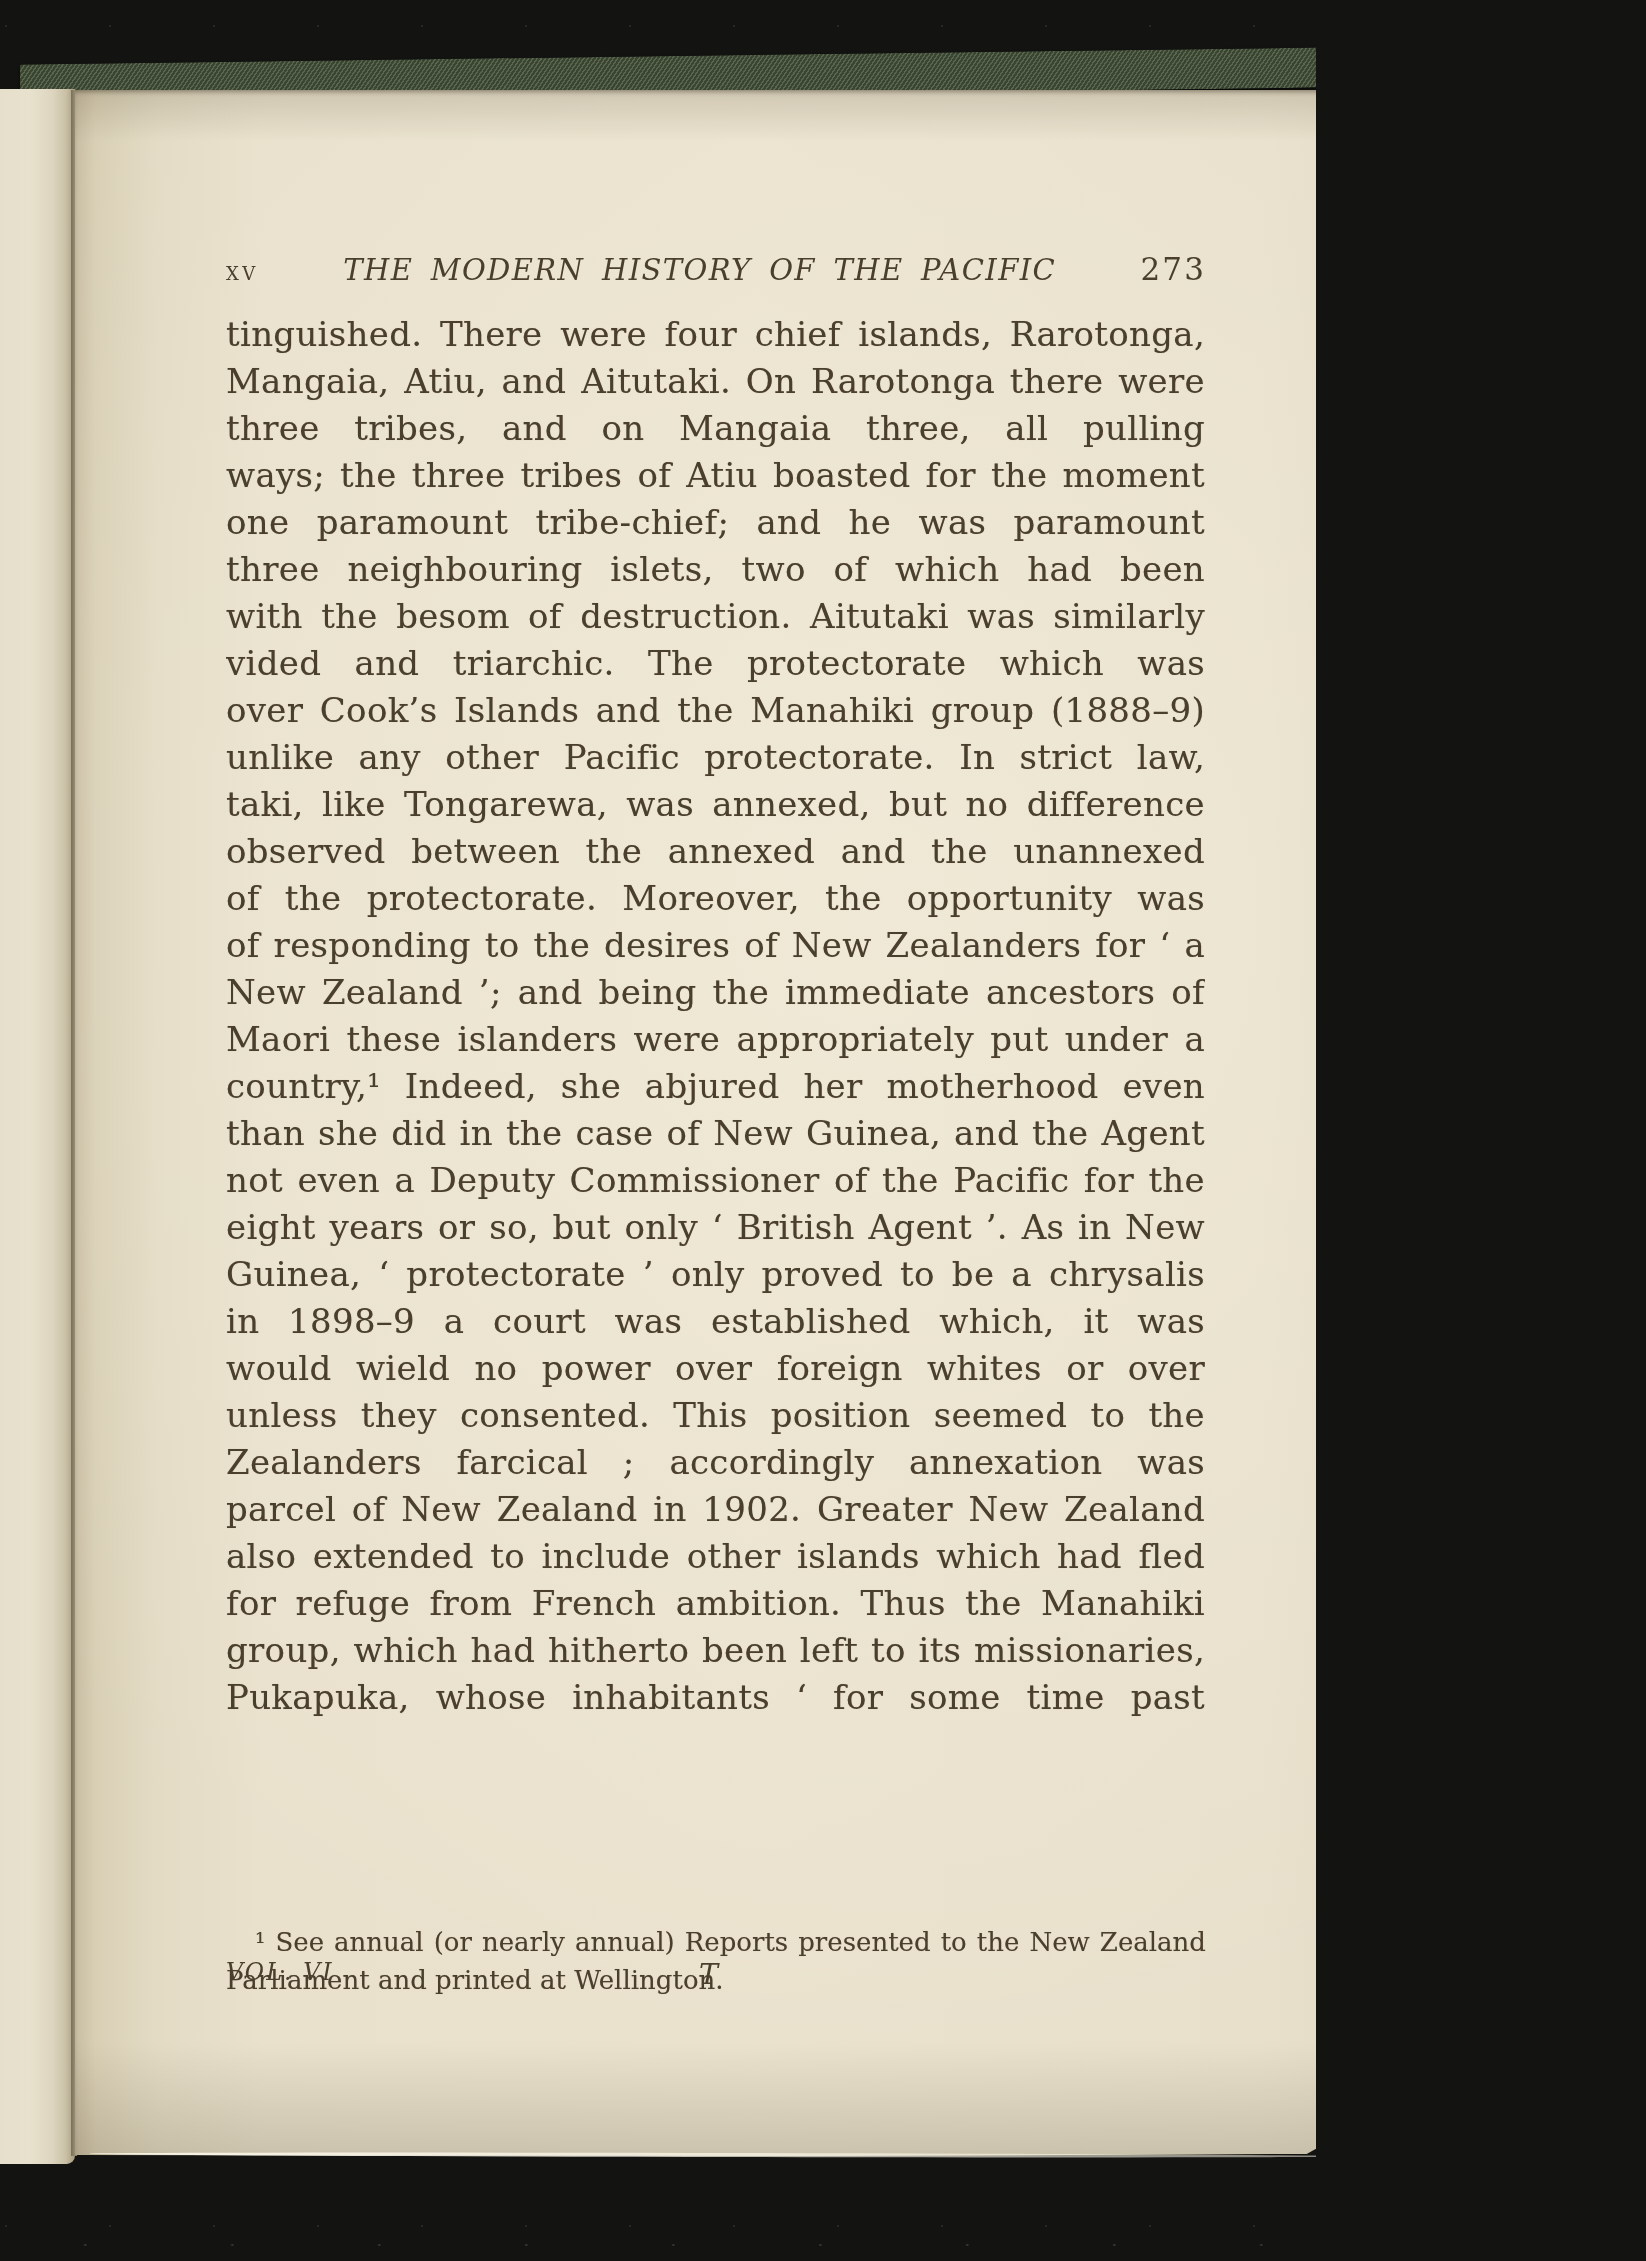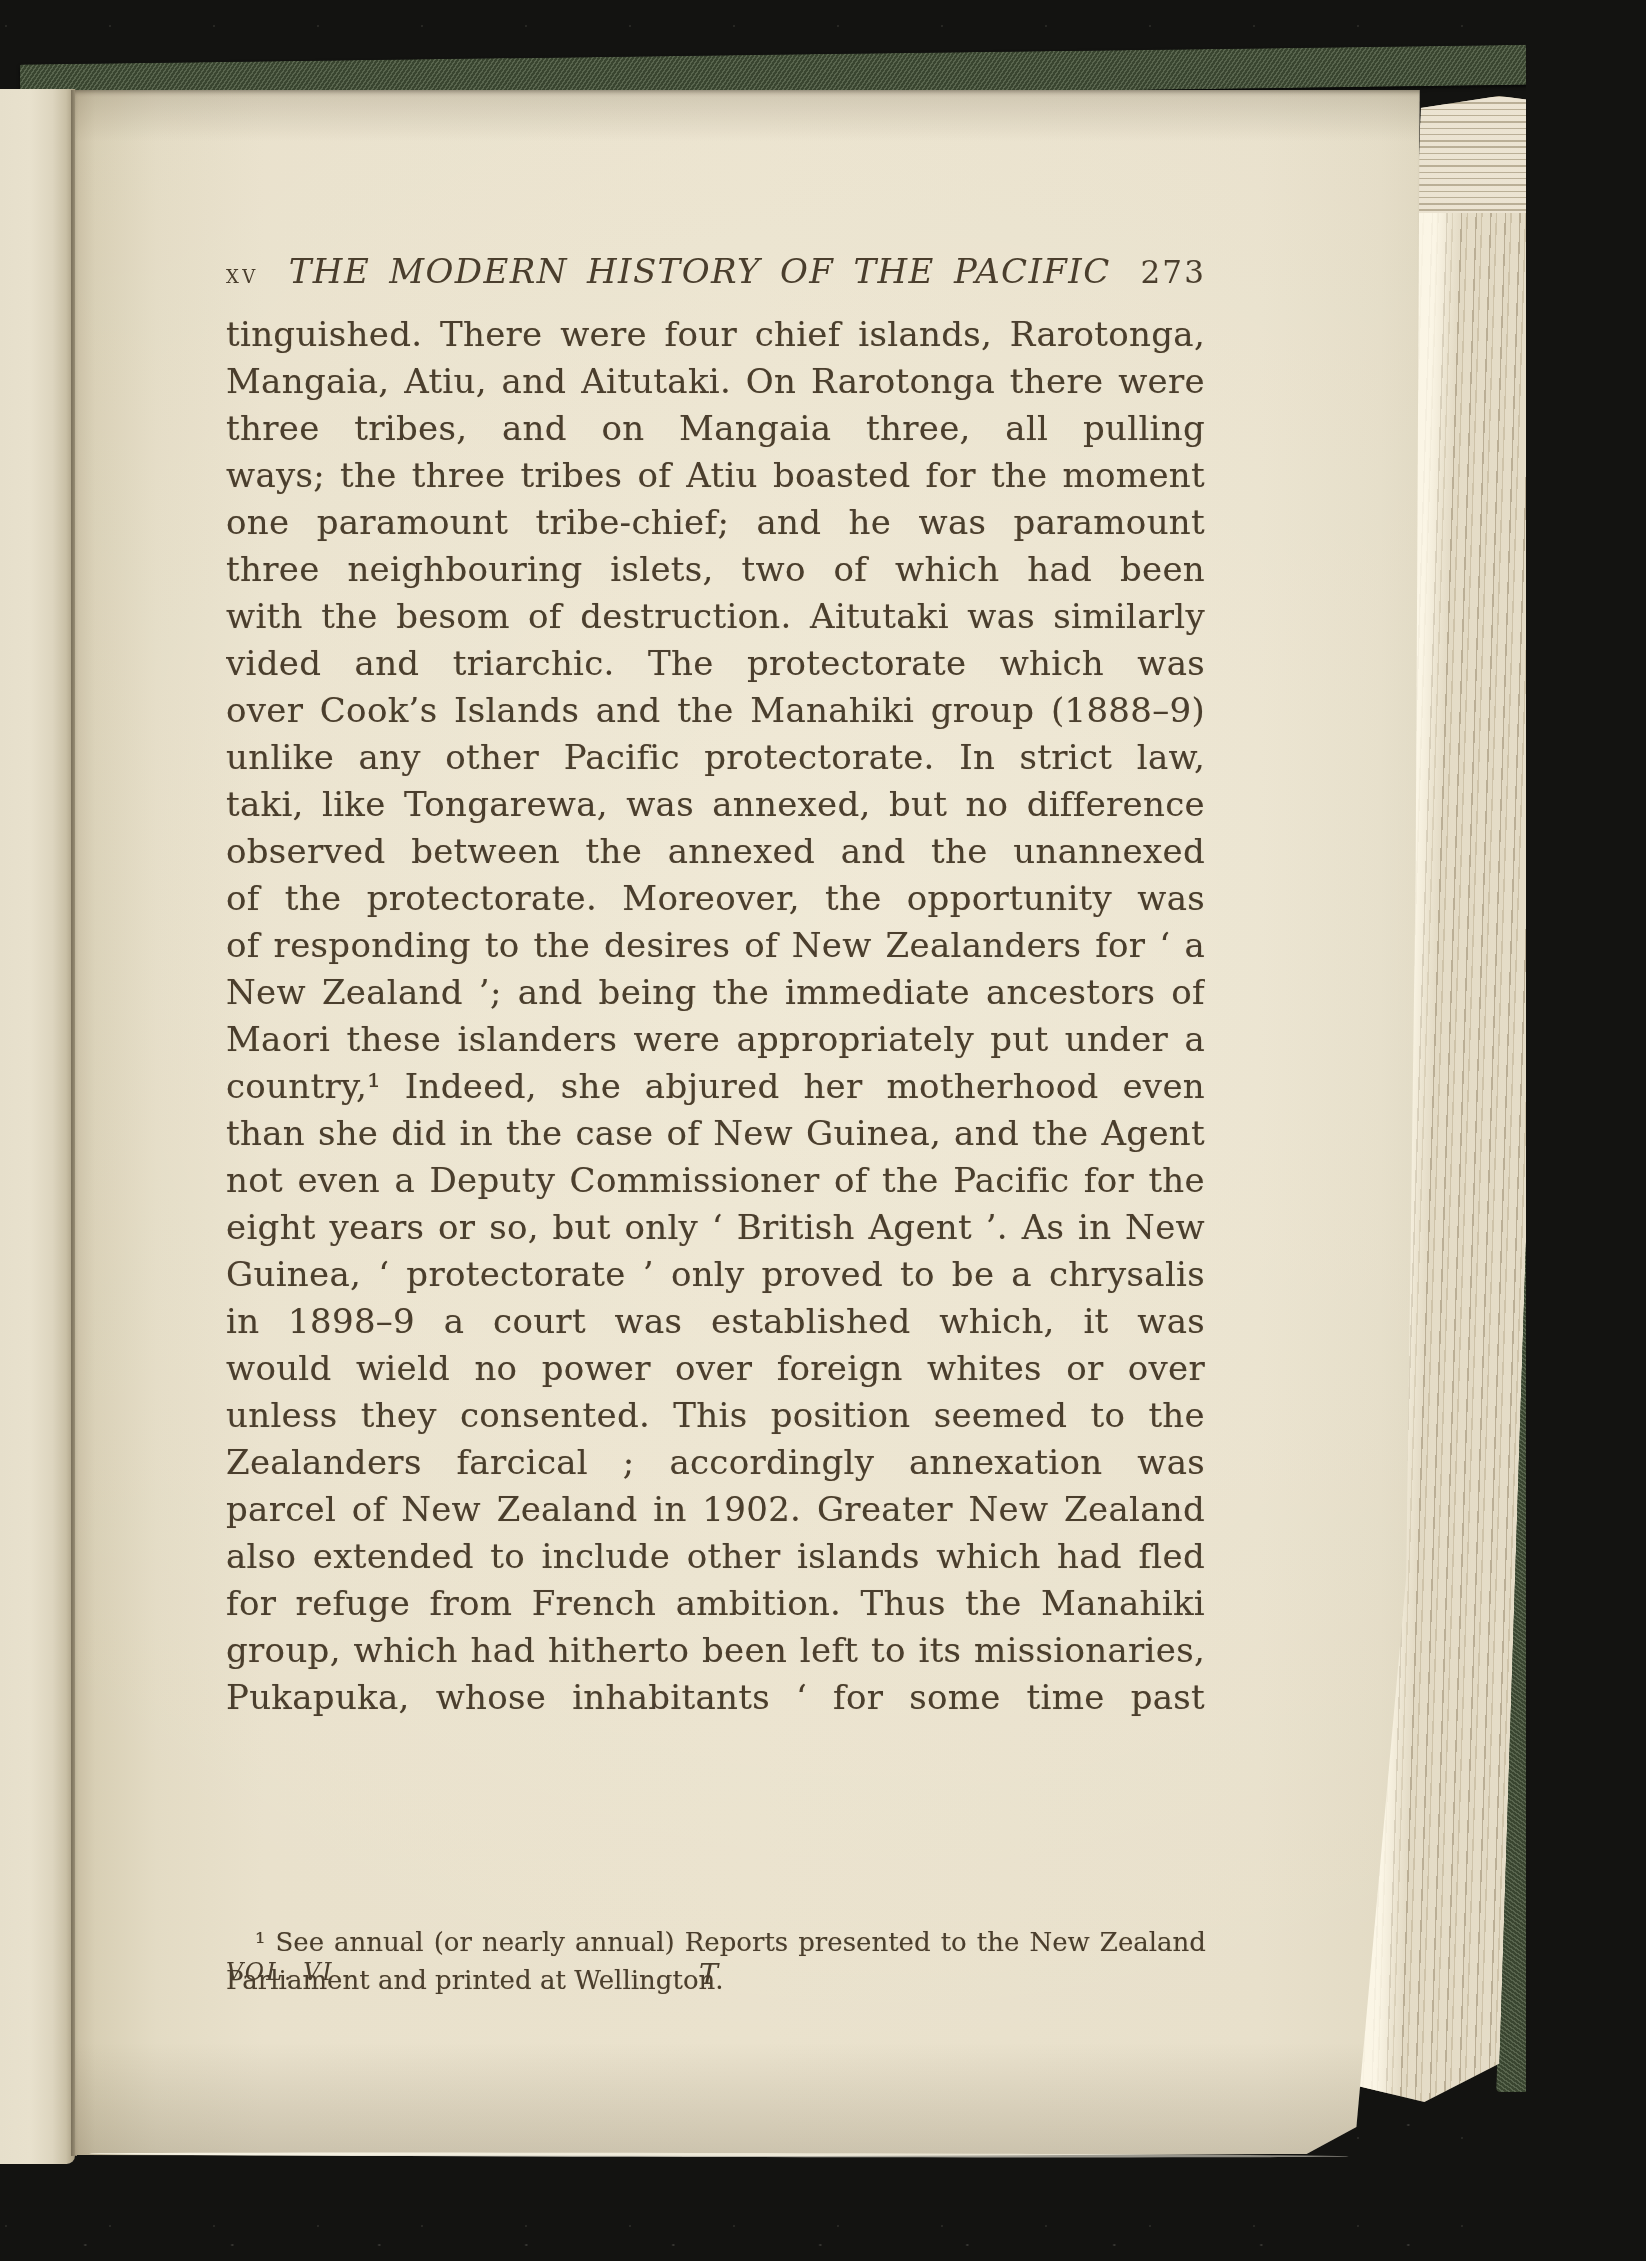--- a/index.html
+++ b/index.html
@@ -3,21 +3,21 @@
 <meta charset="utf-8">
 <style>
   :root{
     --bg:#131311;
     --paper:#eae2cd;
     --ink:#4a3e2d;
     --cloth:#46543a;
   }
   html,body{margin:0;padding:0;background:var(--bg);}
   .stage{
-    position:relative;width:1526px;height:2261px;overflow:hidden;
+    position:relative;width:1316px;height:2261px;overflow:hidden;
     background:var(--bg);
     font-family:"DejaVu Serif","Liberation Serif",serif;
   }
   .bg-dust{
     position:absolute;inset:0;pointer-events:none;
     background-image:
       radial-gradient(circle, rgba(225,220,205,0.18) 0.8px, transparent 1.5px),
       radial-gradient(circle, rgba(225,220,205,0.10) 0.7px, transparent 1.3px);
     background-size:147px 120px,104px 88px;
     background-position:11.8px 25px,58px 70px;
@@ -100,21 +100,21 @@
         rgba(165,148,116,0.30) 5.6px 7px, rgba(240,233,217,0.28) 7px 14.6px);
   }
   
   .page-header{
     position:absolute;left:151px;top:161px;width:980px;
     display:flex;align-items:baseline;
   }
   .chap{font-size:26.4px;font-variant:small-caps;letter-spacing:3.5px;}
   .running-title{
     flex:1;text-align:center;font-style:italic;
-    font-size:34px;letter-spacing:1.4px;word-spacing:7px;white-space:nowrap;
+    font-size:29px;letter-spacing:1.4px;word-spacing:7px;white-space:nowrap;
   }
   .pageno{font-size:31px;letter-spacing:2.1px;}
   .page-body{position:absolute;left:151px;top:221px;width:979px;}
   .bline{
     height:47px;overflow:hidden;
     font-size:34px;line-height:47px;letter-spacing:0.3px;word-spacing:1.4px;
     text-align:justify;text-align-last:justify;
     text-shadow:0 0 0.7px rgba(118,100,70,0.45);
   }
   .footnote{position:absolute;left:151px;top:1785px;width:980px;}

